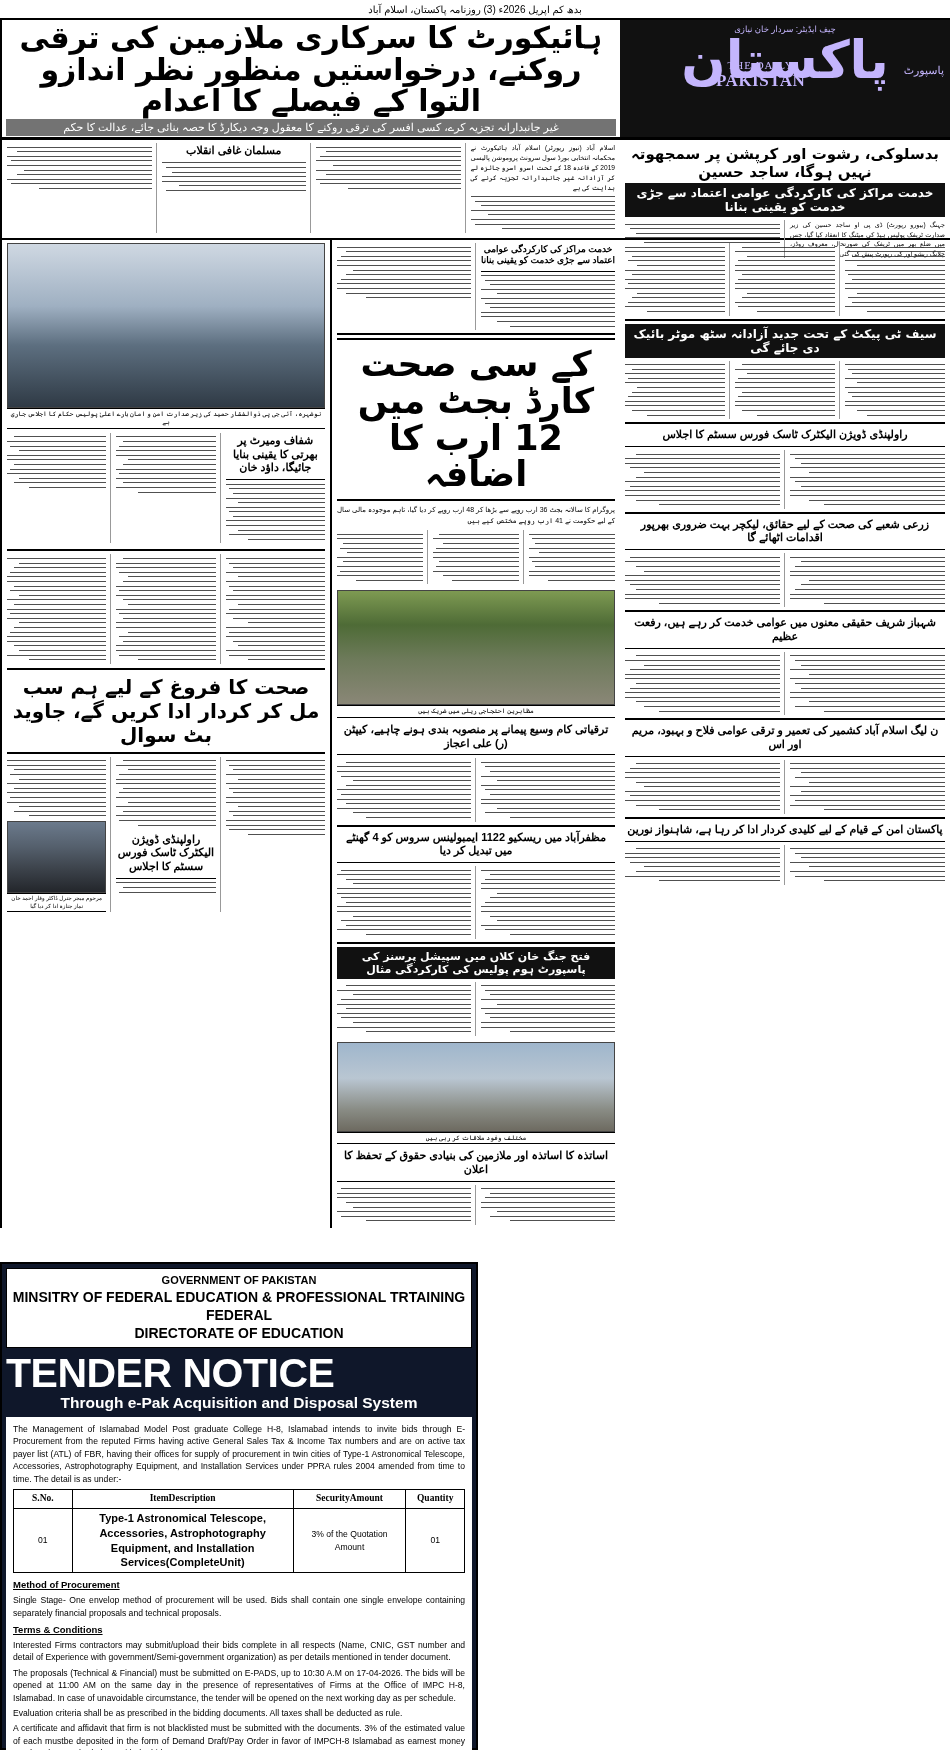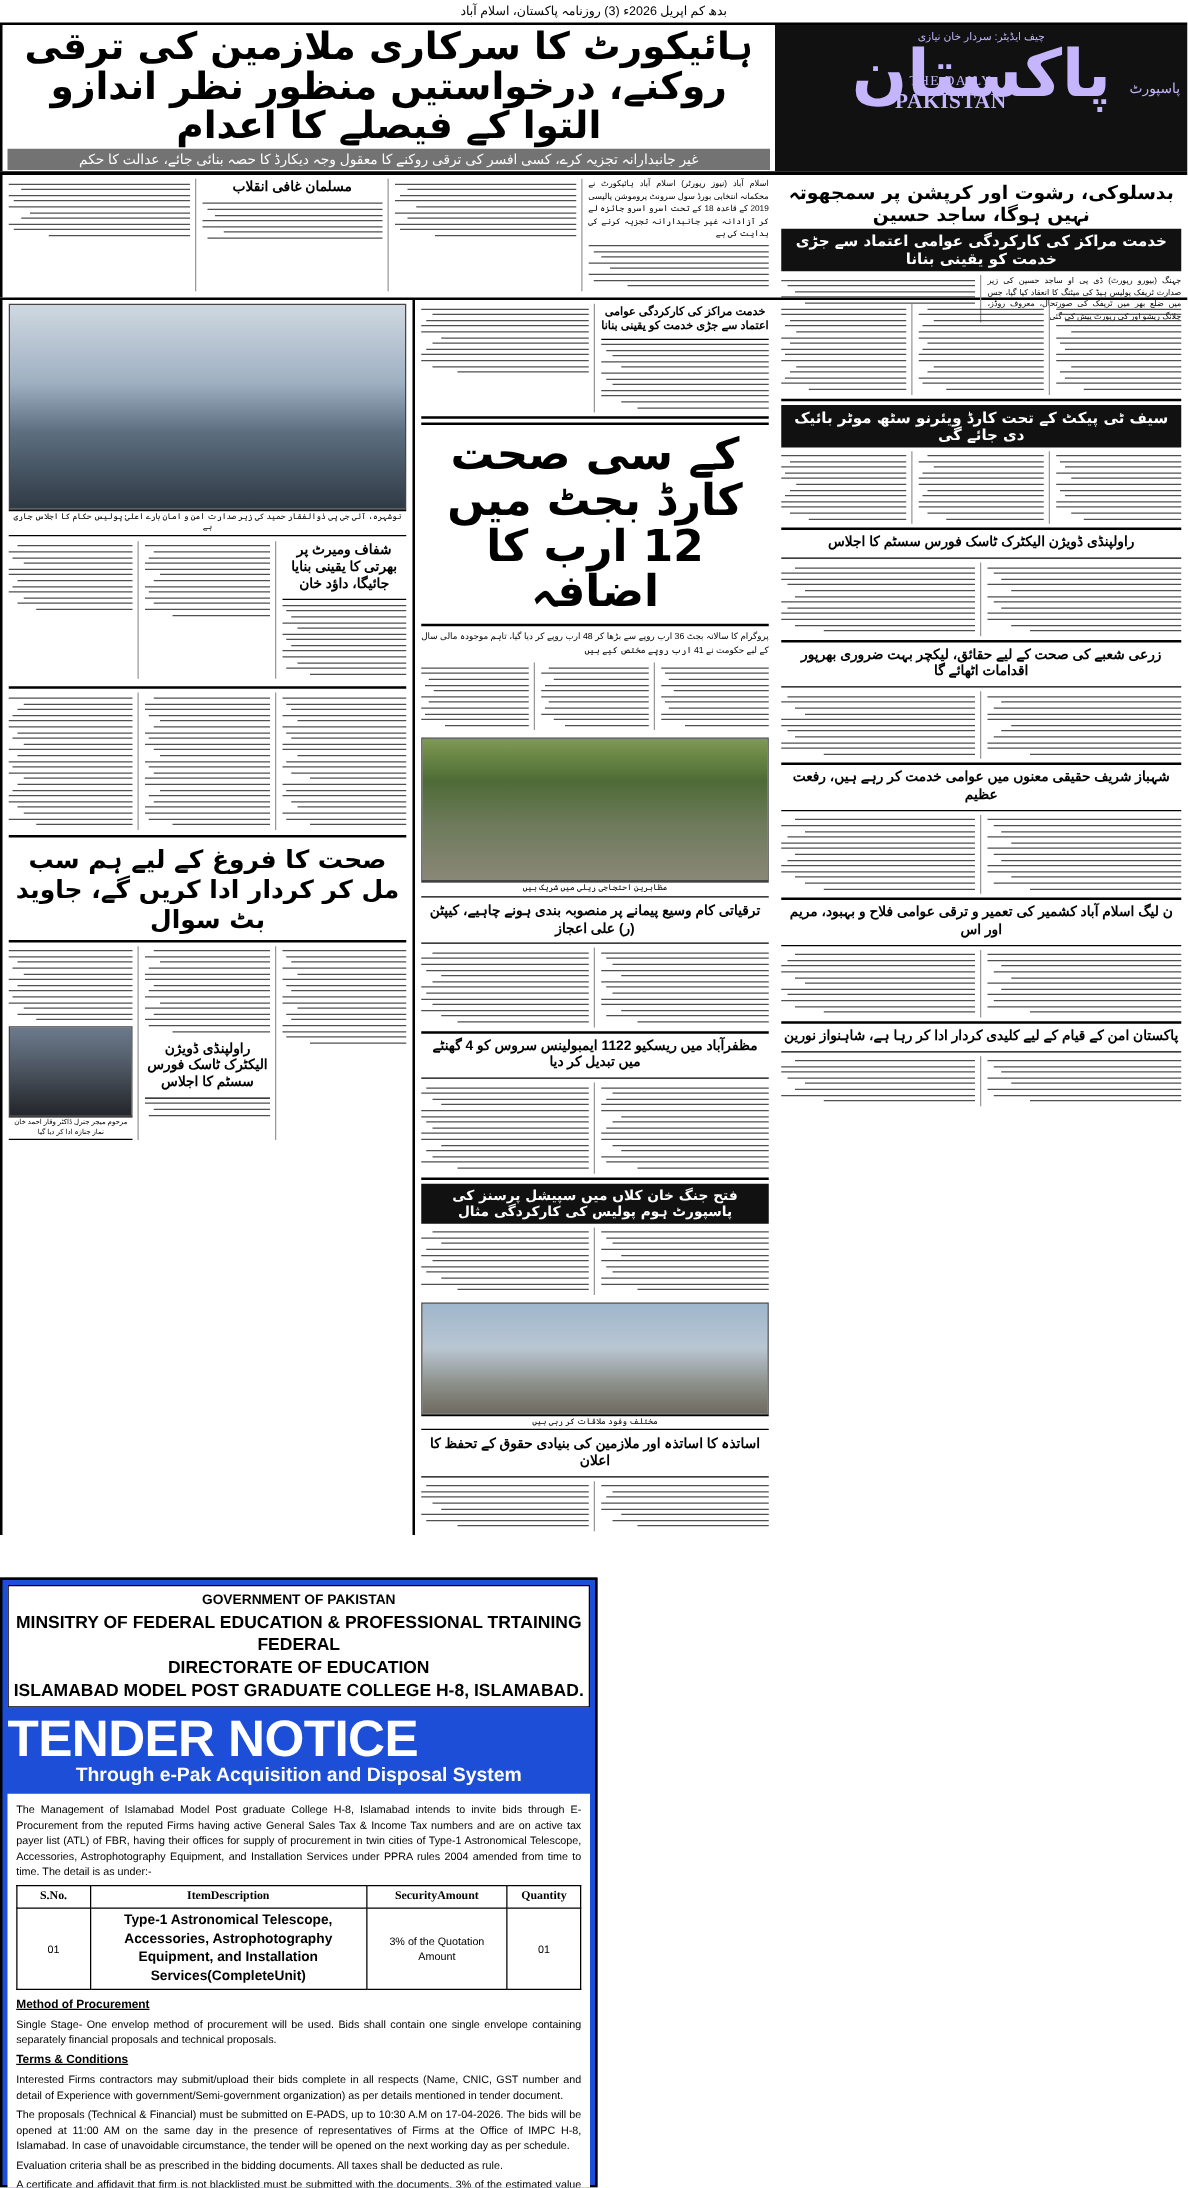--- a/index.html
+++ b/index.html
@@ -92,21 +92,21 @@
   .col-m { width: 290px; padding: 3px 5px; border-left: 2px solid #000; }
   .col-r { width: 330px; padding: 3px 5px; }
 
   .subcols { display:flex; gap:5px; direction: rtl; }
   .subcol { flex:1; }
   .subcol + .subcol { border-right: 1px solid #999; padding-right: 4px; }
 
   
   .tender {
     position:absolute; left:0; top:1262px; width:478px; height:488px;
-    background:#1d4ed8; color:#fff; border:2px solid #000;
+    background:#0f172a; color:#fff; border:2px solid #000;
     padding: 4px; font-family: "Liberation Sans", sans-serif;
   }
   .t-head {
     background:#fff; color:#000; text-align:center; padding: 4px 3px;
     font-weight: bold; line-height: 1.32; font-size: 11.5px;
     border: 1px solid #000;
   }
   .t-head .l1 { font-size: 11px; }
   .t-head .l2 { font-size: 14px; }
   .t-title {
@@ -705,21 +705,21 @@
           <div class="ur-line s1"></div>
             <div class="ur-line s4"></div>
             <div class="ur-line s2"></div>
           <div class="ur-line s3"></div>
             <div class="ur-line s1"></div>
             <div class="ur-line s6"></div>
         </div>
       </div>
 
       <div class="rule2"></div>
-      <div class="hl-inv">سیف ٹی پیکٹ کے تحت کارڈ ویئرنو سٹھ موٹر بائیک دی جائے گی</div>
+      <div class="hl-inv">سیف ٹی پیکٹ کے تحت جدید آزادانہ سٹھ موٹر بائیک دی جائے گی</div>
 
       <div class="subcols" style="margin-top:3px;">
         <div class="subcol ur-col">
           <div class="ur-line s1"></div>
             <div class="ur-line s3"></div>
             <div class="ur-line s2"></div>
           <div class="ur-line s5"></div>
             <div class="ur-line s4"></div>
             <div class="ur-line s1"></div>
           <div class="ur-line s3"></div>
@@ -925,21 +925,20 @@
       </div>
     </div>
   </div>
 
   <div class="tender">
 
     <div class="t-head">
       <div class="l1">GOVERNMENT OF PAKISTAN</div>
       <div class="l2">MINSITRY OF FEDERAL EDUCATION &amp; PROFESSIONAL TRTAINING FEDERAL</div>
       <div class="l2">DIRECTORATE OF EDUCATION</div>
-      <div class="l2">ISLAMABAD MODEL POST GRADUATE COLLEGE H-8, ISLAMABAD.</div>
     </div>
 
     <div class="t-title">TENDER NOTICE</div>
     <div class="t-sub">Through e-Pak Acquisition and Disposal System</div>
 
     <div class="t-body">
       <p>The Management of Islamabad Model Post graduate College H-8, Islamabad intends to invite bids through E-Procurement from the reputed Firms having active General Sales Tax &amp; Income Tax numbers and are on active tax payer list (ATL) of FBR, having their offices for supply of procurement in twin cities of Type-1 Astronomical Telescope, Accessories, Astrophotography Equipment, and Installation Services under PPRA rules 2004 amended from time to time. The detail is as under:-</p>
 
       <table class="t-table">
         <thead>

